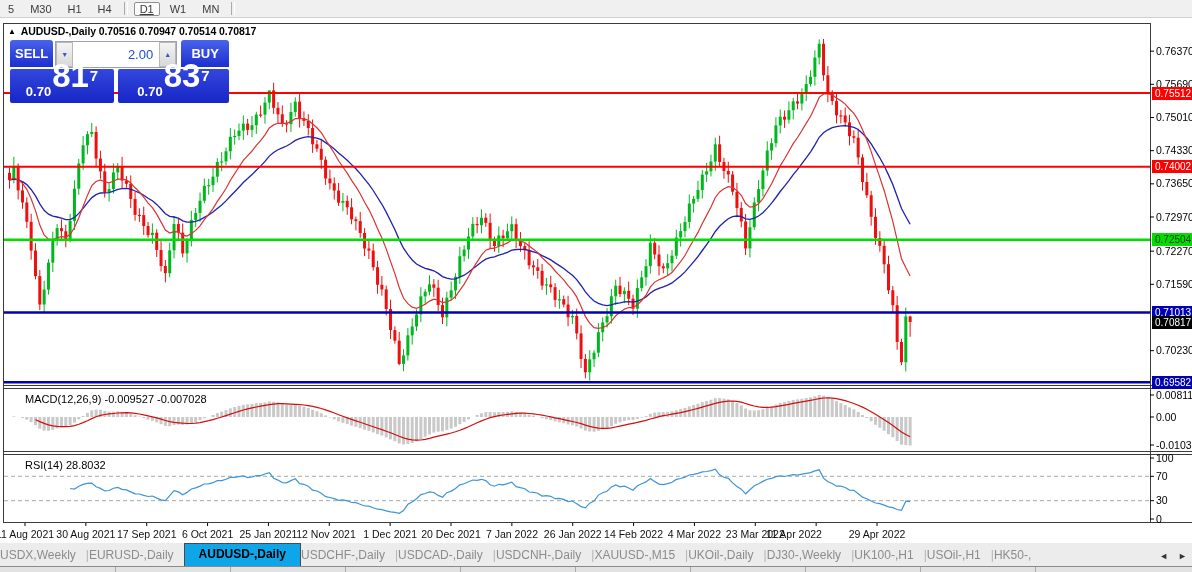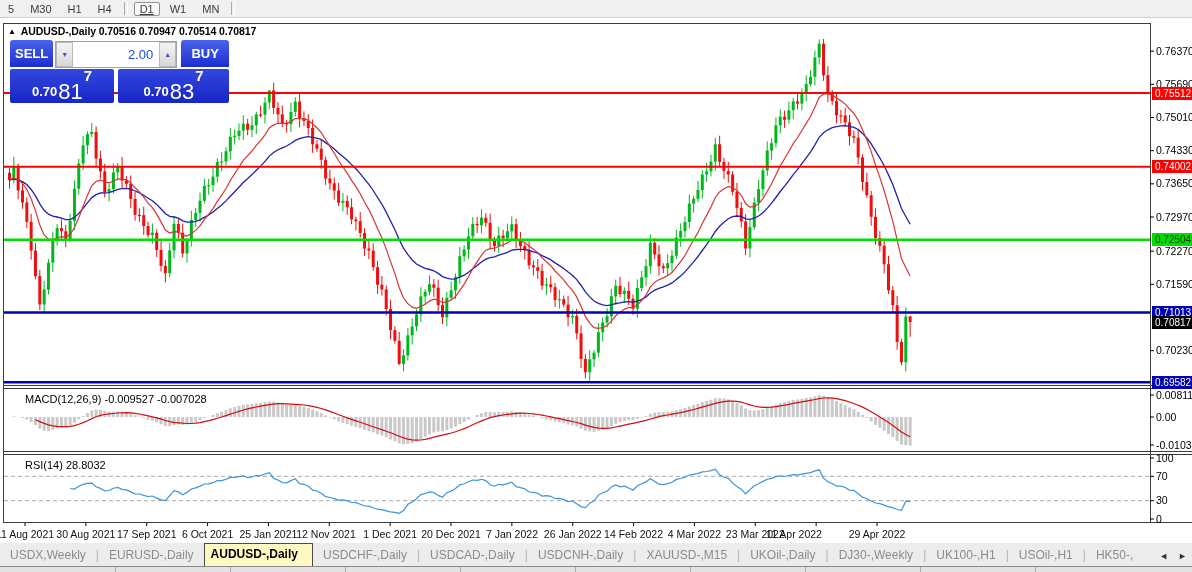--- a/index.html
+++ b/index.html
@@ -41,44 +41,44 @@
   #vol-input{width:80px;height:21px;border:0;outline:none;font-size:13px;text-align:right;
     padding:0 6px 0 0;font-family:"Liberation Sans","DejaVu Sans",sans-serif;color:#1d4ed8;}
   #tp-row2{display:flex;margin-top:2px;height:34px;}
   .tp-price{
     color:#fff;display:flex;align-items:flex-end;justify-content:center;
     background:linear-gradient(#3347dd,#1726c6);border-radius:2px;padding-bottom:1px;cursor:pointer;
   }
   #sell-price{width:104px;}
   #buy-price{width:111px;margin-left:4px;}
   .tp-small{font-size:13px;font-weight:700;margin-bottom:3px;}
-  .tp-big{font-size:22px;font-weight:400;line-height:0.85;margin:0 1px;}
+  .tp-big{font-size:33px;font-weight:700;line-height:0.85;margin:12px 1px;}
   .tp-sup{font-size:15px;font-weight:700;align-self:flex-start;margin-top:-2px;}
   
   .axis-chip{
     position:absolute;left:1152px;width:42px;height:13px;line-height:13px;
     font-size:10px;text-align:left;padding-left:3px;white-space:nowrap;
   }
   
   .ind-label{position:absolute;left:25px;font-size:11px;color:#000;}
   
   #date-axis{position:absolute;top:523px;left:0;width:1192px;height:20px;}
   .date-label{position:absolute;top:5px;font-size:10.5px;color:#111;white-space:nowrap;transform:translateX(-50%);}
   
   #tab-bar{
     position:absolute;top:543px;left:0;width:1192px;height:23px;
     background:#ececec;border-bottom:1px solid #8a8a8a;
     display:flex;align-items:flex-end;overflow:hidden;
   }
   .tab{
-    font-size:12px;color:#8c8c8c;padding:4px 10px 4px 10px;white-space:nowrap;cursor:pointer;
+    font-size:12px;color:#8c8c8c;padding:4px 10px 4px 0;white-space:nowrap;cursor:pointer;
   }
   .tab.active{
-    background:#fef9c3;color:#000;font-weight:700;border:1px solid #4a4a4a;border-bottom:0;
-    padding:3px 14px 5px 6px;
+    background:#0ea5e9;color:#000;font-weight:700;border:1px solid #4a4a4a;border-bottom:0;
+    padding:3px 14px 5px 14px;
   }
   .tab-sep{color:#b4b4b4;font-size:12px;padding-bottom:4px;}
   .tab-scroll{font-size:9px;color:#333;padding:5px 5px;cursor:pointer;}
   #tab-spacer{flex:1;}
   #bottom-strip{
     position:absolute;top:567px;left:0;width:1192px;height:5px;background:#e2e2e2;
   }
   .strip-tick{position:absolute;top:0;width:1px;height:5px;background:#aaa;}
 </style>
 </head>

